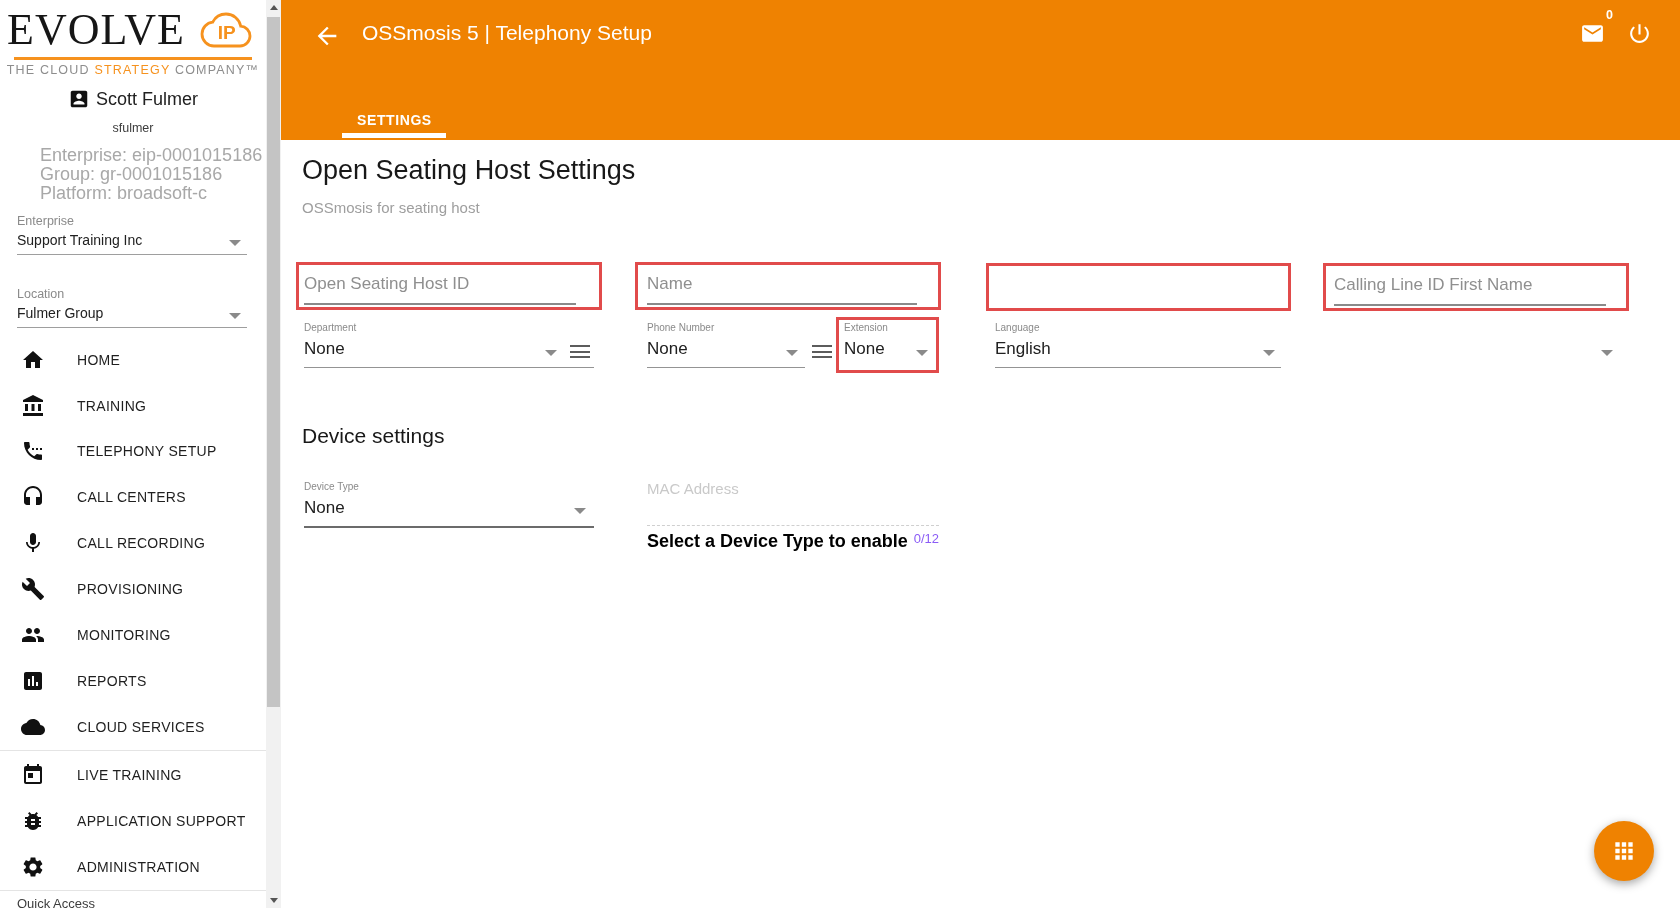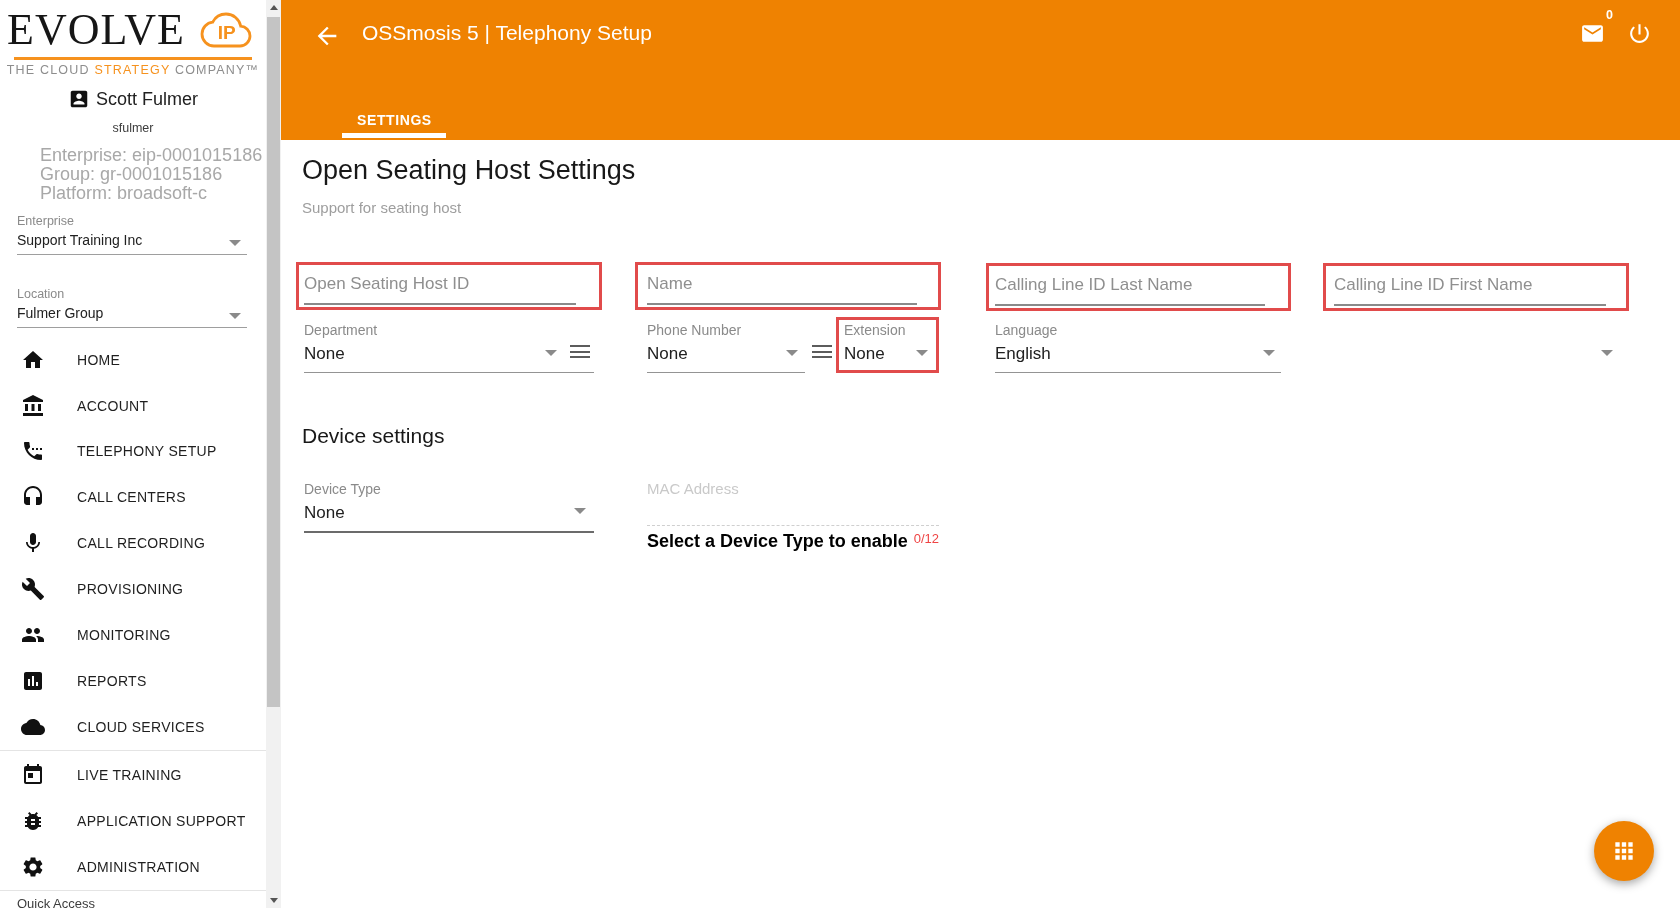--- a/index.html
+++ b/index.html
@@ -58,35 +58,35 @@
   
   .page-title { position:absolute; left:302px; top:155px; font-size:27px; color:#181818; }
   .page-subtitle { position:absolute; left:302px; top:199px; font-size:15px; color:#9e9e9e; }
 
   .hl-box { position:absolute; border:3px solid #E14B4B; background:transparent; }
   .txt-field { position:absolute; }
   .txt-field .ph { font-size:17px; color:#8f8f8f; }
   .txt-field .fline { height:2px; background:#8a8a8a; margin-top:9px; }
 
   .dd-field { position:absolute; }
-  .dd-field .lbl { font-size:14px; color:#8a8a8a; }
+  .dd-field .lbl { font-size:10px; color:#8a8a8a; }
   .dd-field .val { font-size:17px; color:#212121; margin-top:6px; }
   .dd-field .fline { height:1px; background:#949494; }
   .dd-caret { position:absolute; width:0; height:0; border-left:6px solid transparent; border-right:6px solid transparent; border-top:6px solid #8a8a8a; }
   .menu-icon { position:absolute; width:20px; height:14px; cursor:pointer; }
   .menu-icon span { display:block; height:2px; background:#5c5c5c; margin-bottom:3.5px; }
 
   .section-title { position:absolute; left:302px; top:424px; font-size:21px; color:#181818; }
 
   .mac-field { position:absolute; left:647px; top:480px; width:292px; }
   .mac-field .lbl { font-size:15px; color:#c9c9c9; }
   .mac-dashes { position:absolute; left:0; top:45px; width:292px; border-top:1px dashed #cfcfcf; }
   .mac-helper-row { position:absolute; left:0; top:51px; width:292px; display:flex; justify-content:space-between; }
   .mac-helper { font-size:18px; color:#000000; font-weight:bold; }
-  .mac-counter { font-size:13px; color:#ef4444; }
+  .mac-counter { font-size:13px; color:#8b5cf6; }
 
   .fab { position:absolute; left:1594px; top:821px; width:60px; height:60px; border-radius:50%;
          background:#EF8201; box-shadow:0 3px 10px rgba(0,0,0,.35); display:flex; align-items:center; justify-content:center; cursor:pointer; z-index:5; }
   .fab svg { width:26px; height:26px; fill:#fff; }
 </style>
 </head>
 <body>
 
 <div id="app">
 
@@ -134,21 +134,21 @@
     <div class="nav-item" style="top:337px;">
       <svg viewBox="0 0 24 24">
           <path d="M10 20v-6h4v6h5v-8h3L12 3 2 12h3v8z"></path>
         </svg>
       <span class="nav-label">HOME</span>
     </div>
     <div class="nav-item" style="top:383px;">
       <svg viewBox="0 0 24 24">
           <path d="M4 10h3v7H4zM10.5 10h3v7h-3zM2 19h20v3H2zM17 10h3v7h-3zM12 1 2 6v2h20V6z"></path>
         </svg>
-      <span class="nav-label">ACCOUNT</span>
+      <span class="nav-label">TRAINING</span>
     </div>
     <div class="nav-item" style="top:428px;">
       <svg viewBox="0 0 24 24">
           <path d="M13 9h-2v2h2V9zm4 0h-2v2h2V9zm3 6.5c-1.25 0-2.45-.2-3.57-.57-.35-.11-.74-.03-1.02.24l-2.2 2.2c-2.83-1.44-5.15-3.75-6.59-6.59l2.2-2.21c.28-.26.36-.65.25-1C8.7 6.45 8.5 5.25 8.5 4c0-.55-.45-1-1-1H4c-.55 0-1 .45-1 1 0 9.39 7.61 17 17 17 .55 0 1-.45 1-1v-3.5c0-.55-.45-1-1-1zM19 9v2h2V9h-2z"></path>
         </svg>
       <span class="nav-label">TELEPHONY SETUP</span>
     </div>
     <div class="nav-item" style="top:474px;padding-left:12px;">
       <svg viewBox="0 0 24 24">
           <path d="M12 1c-4.97 0-9 4.03-9 9v7c0 1.66 1.34 3 3 3h3v-8H5v-2c0-3.87 3.13-7 7-7s7 3.13 7 7v2h-4v8h3c1.66 0 3-1.34 3-3v-7c0-4.97-4.03-9-9-9z"></path>
@@ -239,39 +239,35 @@
               <path d="M13 3h-2v10h2V3zm4.83 2.17-1.42 1.42C17.99 7.86 19 9.81 19 12c0 3.87-3.13 7-7 7s-7-3.13-7-7c0-2.19 1.01-4.14 2.58-5.42L6.17 5.17C4.23 6.82 3 9.26 3 12c0 4.97 4.03 9 9 9s9-4.03 9-9c0-2.74-1.23-5.18-3.17-6.83z"></path>
             </svg>
         </div>
       </div>
       <div class="tab">SETTINGS</div>
       <div class="tab-underline"></div>
     </div>
   </div>
 
   <div class="page-title">Open Seating Host Settings</div>
-  <div class="page-subtitle">Support for seating host</div>
+  <div class="page-subtitle">OSSmosis for seating host</div>
 
   <div class="hl-box" style="left:296px; top:262px; width:306px; height:48px;"></div>
   <div class="txt-field" style="left:304px; top:274px; width:289px;">
     <div class="ph">Open Seating Host ID</div>
     <div class="fline" style="width:272px;"></div>
   </div>
 
   <div class="hl-box" style="left:635px; top:262px; width:306px; height:48px;"></div>
   <div class="txt-field" style="left:647px; top:274px; width:284px;">
     <div class="ph">Name</div>
     <div class="fline" style="width:270px;"></div>
   </div>
 
   <div class="hl-box" style="left:986px; top:263px; width:305px; height:48px;"></div>
-  <div class="txt-field" style="left:995px; top:275px; width:286px;">
-    <div class="ph">Calling Line ID Last Name</div>
-    <div class="fline" style="width:270px;"></div>
-  </div>
 
   <div class="hl-box" style="left:1323px; top:263px; width:306px; height:48px;"></div>
   <div class="txt-field" style="left:1334px; top:275px; width:286px;">
     <div class="ph">Calling Line ID First Name</div>
     <div class="fline" style="width:272px;"></div>
   </div>
 
   <div class="dd-field" style="left:304px; top:322px; width:290px;">
     <div class="lbl">Department</div>
     <div class="val">None</div>

